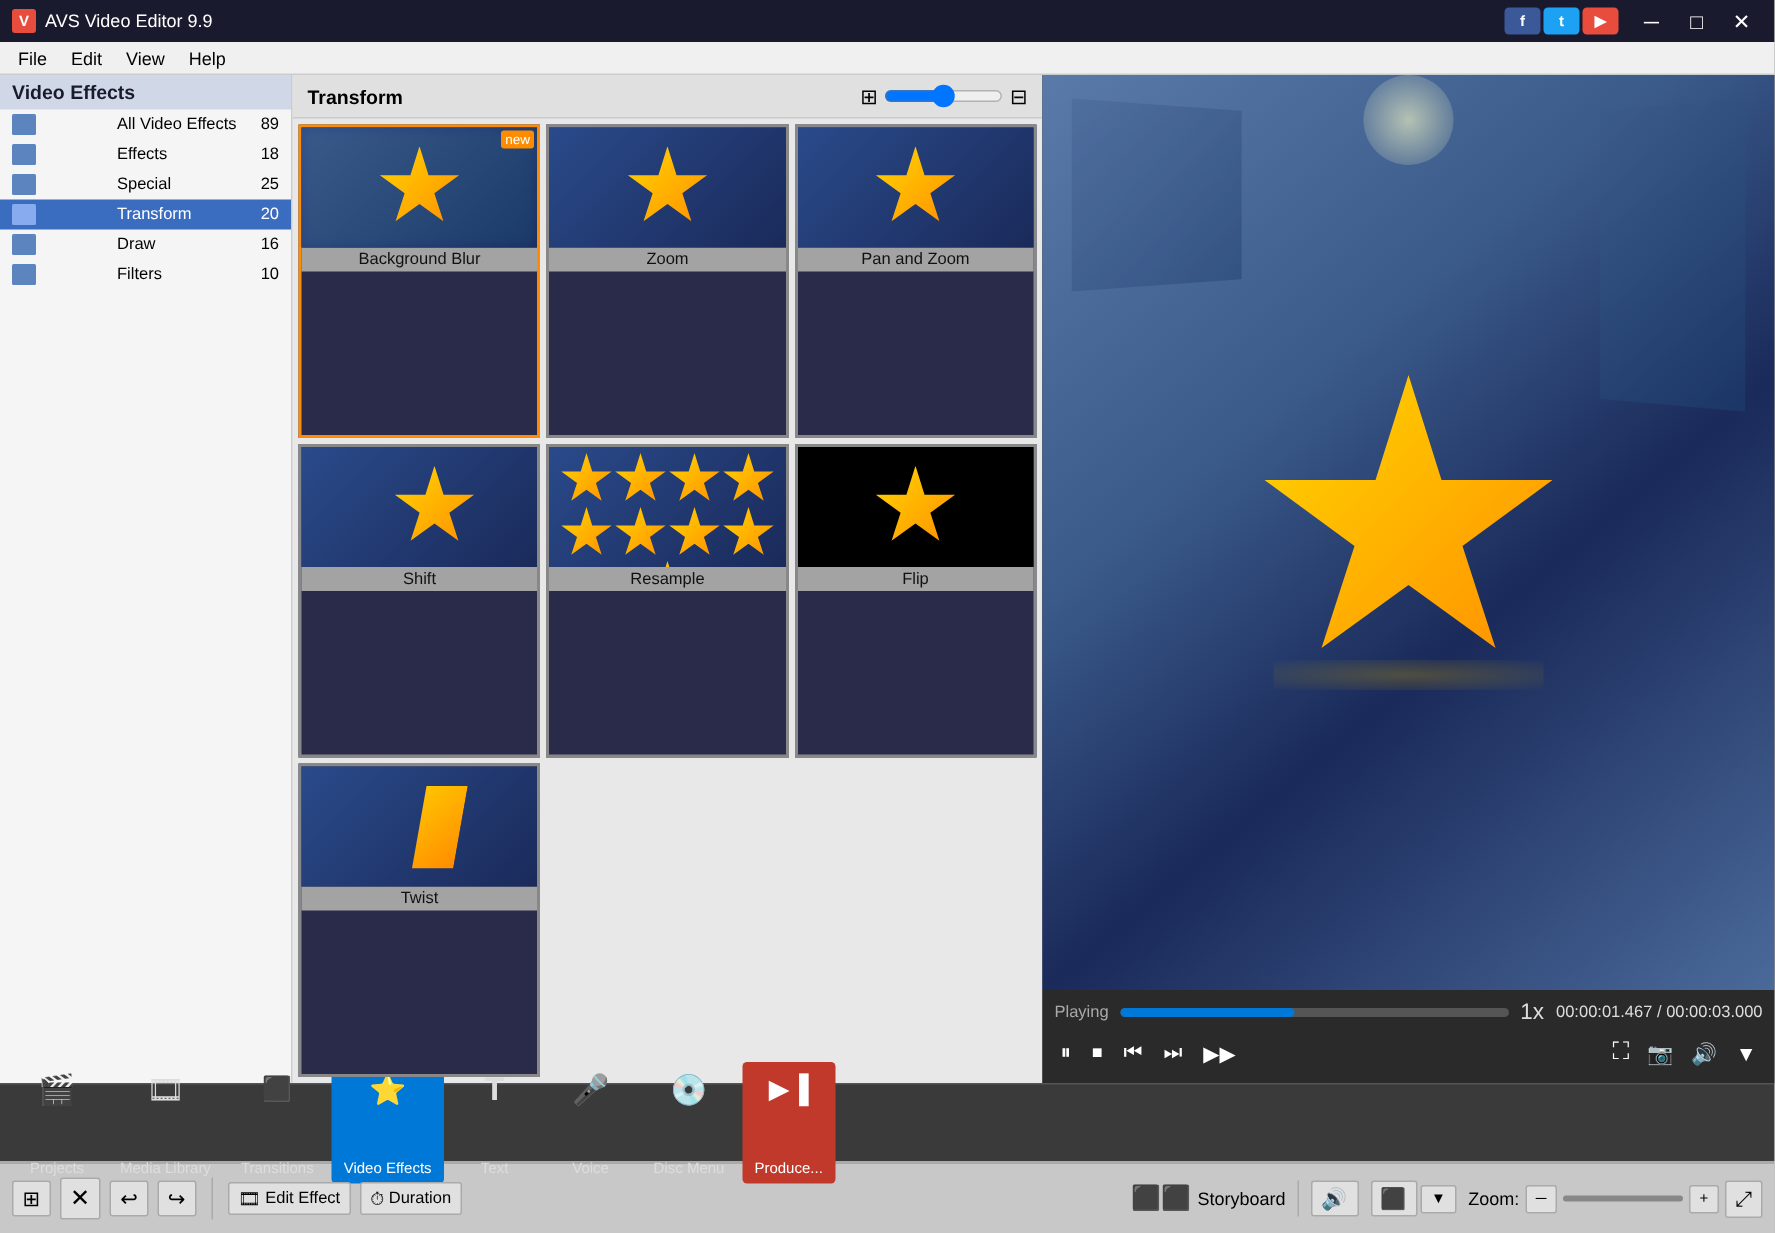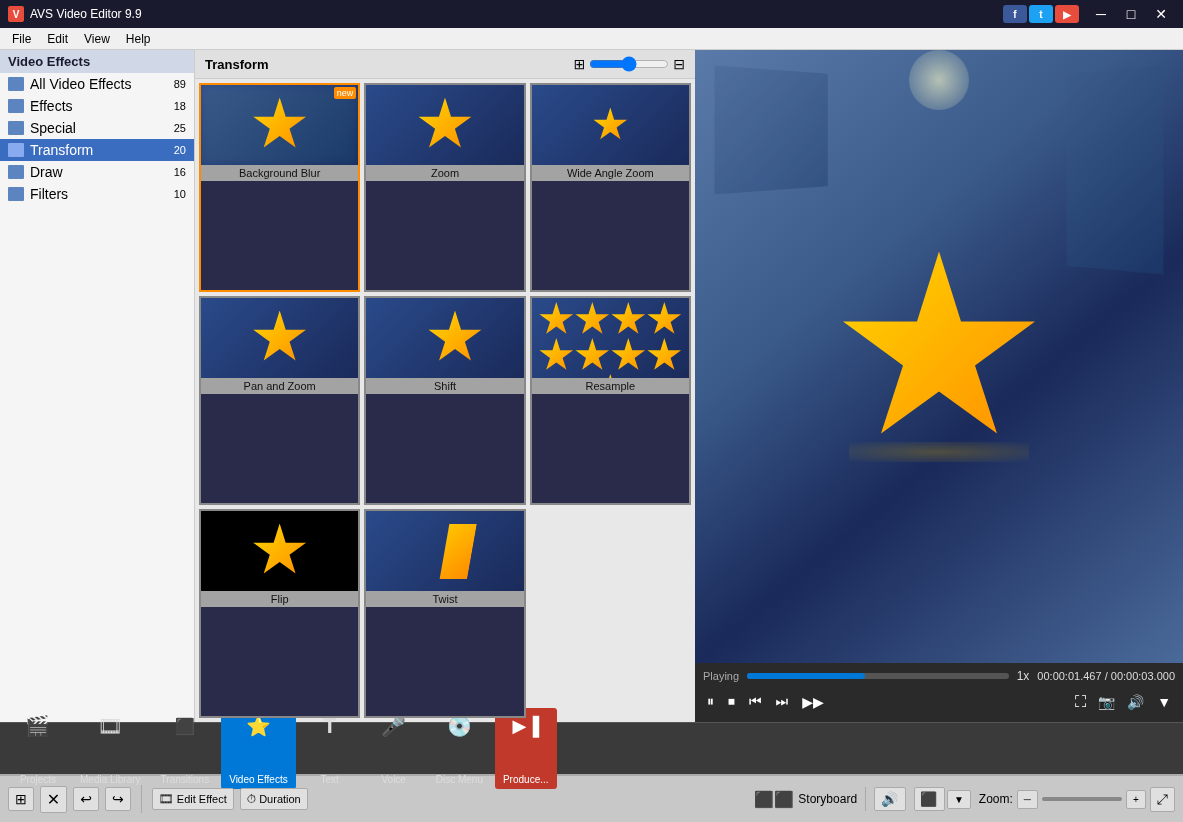--- a/index.html
+++ b/index.html
@@ -24,21 +24,21 @@
 
     
     .main-layout { display: flex; height: calc(822px - 28px - 22px - 52px - 48px); }
 
     
     .sidebar { width: 195px; background: #f5f5f5; border-right: 1px solid #ccc; overflow-y: auto; }
     .sidebar-title { background: #d0d8e8; padding: 4px 8px; font-weight: bold; font-size: 13px; color: #1a1a2e; }
     .sidebar-item { display: flex; align-items: center; padding: 3px 8px; cursor: pointer; gap: 6px; }
     .sidebar-item.active { background: #3a6cc0; color: white; }
     .sidebar-item-icon { width: 16px; height: 14px; background: #5c85c0; border-radius: 1px; flex-shrink: 0; }
-    .sidebar-item-label { flex: 1; font-size: 14px; }
+    .sidebar-item-label { flex: 1; font-size: 11px; margin-left: 48px; }
     .sidebar-item-count { font-size: 11px; color: inherit; }
 
     
     .effects-panel { flex: 1; background: #e8e8e8; display: flex; flex-direction: column; overflow: hidden; }
     .effects-header { background: #e0e0e0; padding: 6px 10px; display: flex; align-items: center; justify-content: space-between; border-bottom: 1px solid #ccc; }
     .effects-title { font-size: 13px; font-weight: bold; }
     .effects-slider-area { display: flex; align-items: center; gap: 4px; }
     .effects-grid { flex: 1; overflow-y: auto; padding: 4px; display: grid; grid-template-columns: repeat(3, 1fr); gap: 4px; }
     .effect-item { background: #2a2a4a; border: 2px solid #888; cursor: pointer; display: flex; flex-direction: column; align-items: center; position: relative; }
     .effect-item.selected { border-color: #ff8c00; }
@@ -51,21 +51,21 @@
     .bg-black { background: #000; }
 
     
     .video-preview { width: 488px; background: #1a1a1a; display: flex; flex-direction: column; }
     .preview-screen { flex: 1; background: linear-gradient(160deg, #4a6a9a 0%, #2a4a7a 30%, #1a2a5a 60%, #3a5a8a 100%); position: relative; display: flex; align-items: center; justify-content: center; overflow: hidden; }
     .preview-controls { background: #2a2a2a; padding: 4px 8px; }
     .playback-info { display: flex; align-items: center; gap: 8px; padding: 2px 0; text-align: center; }
     .playing-label { color: #aaa; font-size: 11px; }
     .playback-bar { flex: 1; height: 6px; background: #555; border-radius: 3px; position: relative; }
     .playback-progress { width: 45%; height: 100%; background: #0078d7; border-radius: 3px; }
-    .playback-speed { color: #ddd; font-size: 12px; }
+    .playback-speed { color: #ddd; font-size: 15px; }
     .playback-time { color: #ddd; font-size: 11px; }
     .playback-buttons { display: flex; align-items: center; gap: 6px; padding: 4px 0; }
     .pb-btn { color: white; background: transparent; border: none; cursor: pointer; font-size: 14px; padding: 2px 4px; }
     .preview-extras { display: flex; align-items: center; gap: 4px; margin-left: auto; }
 
     
     .toolbar { background: #3a3a3a; height: 52px; display: flex; align-items: center; padding: 0 8px; gap: 4px; border-top: 1px solid #555; }
     .toolbar-btn { display: flex; flex-direction: column; align-items: center; gap: 2px; padding: 4px 8px; cursor: pointer; border-radius: 3px; min-width: 60px; color: #ddd; }
     .toolbar-btn.active { background: #0078d7; color: white; }
     .toolbar-icon { width: 28px; height: 28px; display: flex; align-items: center; justify-content: center; font-size: 20px; }
@@ -170,26 +170,20 @@
         <div class="effect-label">Background Blur</div>
       </div>
 
       <div class="effect-item">
         <div class="effect-thumb bg-blue" style="display:flex;align-items:center;justify-content:center;">
           <div class="star-medium"></div>
         </div>
         <div class="effect-label">Zoom</div>
       </div>
 
-      <div class="effect-item">
-        <div class="effect-thumb bg-blue" style="display:flex;align-items:center;justify-content:center;">
-          <div class="star-small"></div>
-        </div>
-        <div class="effect-label">Wide Angle Zoom</div>
-      </div>
 
       <div class="effect-item">
         <div class="effect-thumb bg-blue" style="display:flex;align-items:center;justify-content:center;">
           <div class="star-medium"></div>
         </div>
         <div class="effect-label">Pan and Zoom</div>
       </div>
 
 
       <div class="effect-item">

